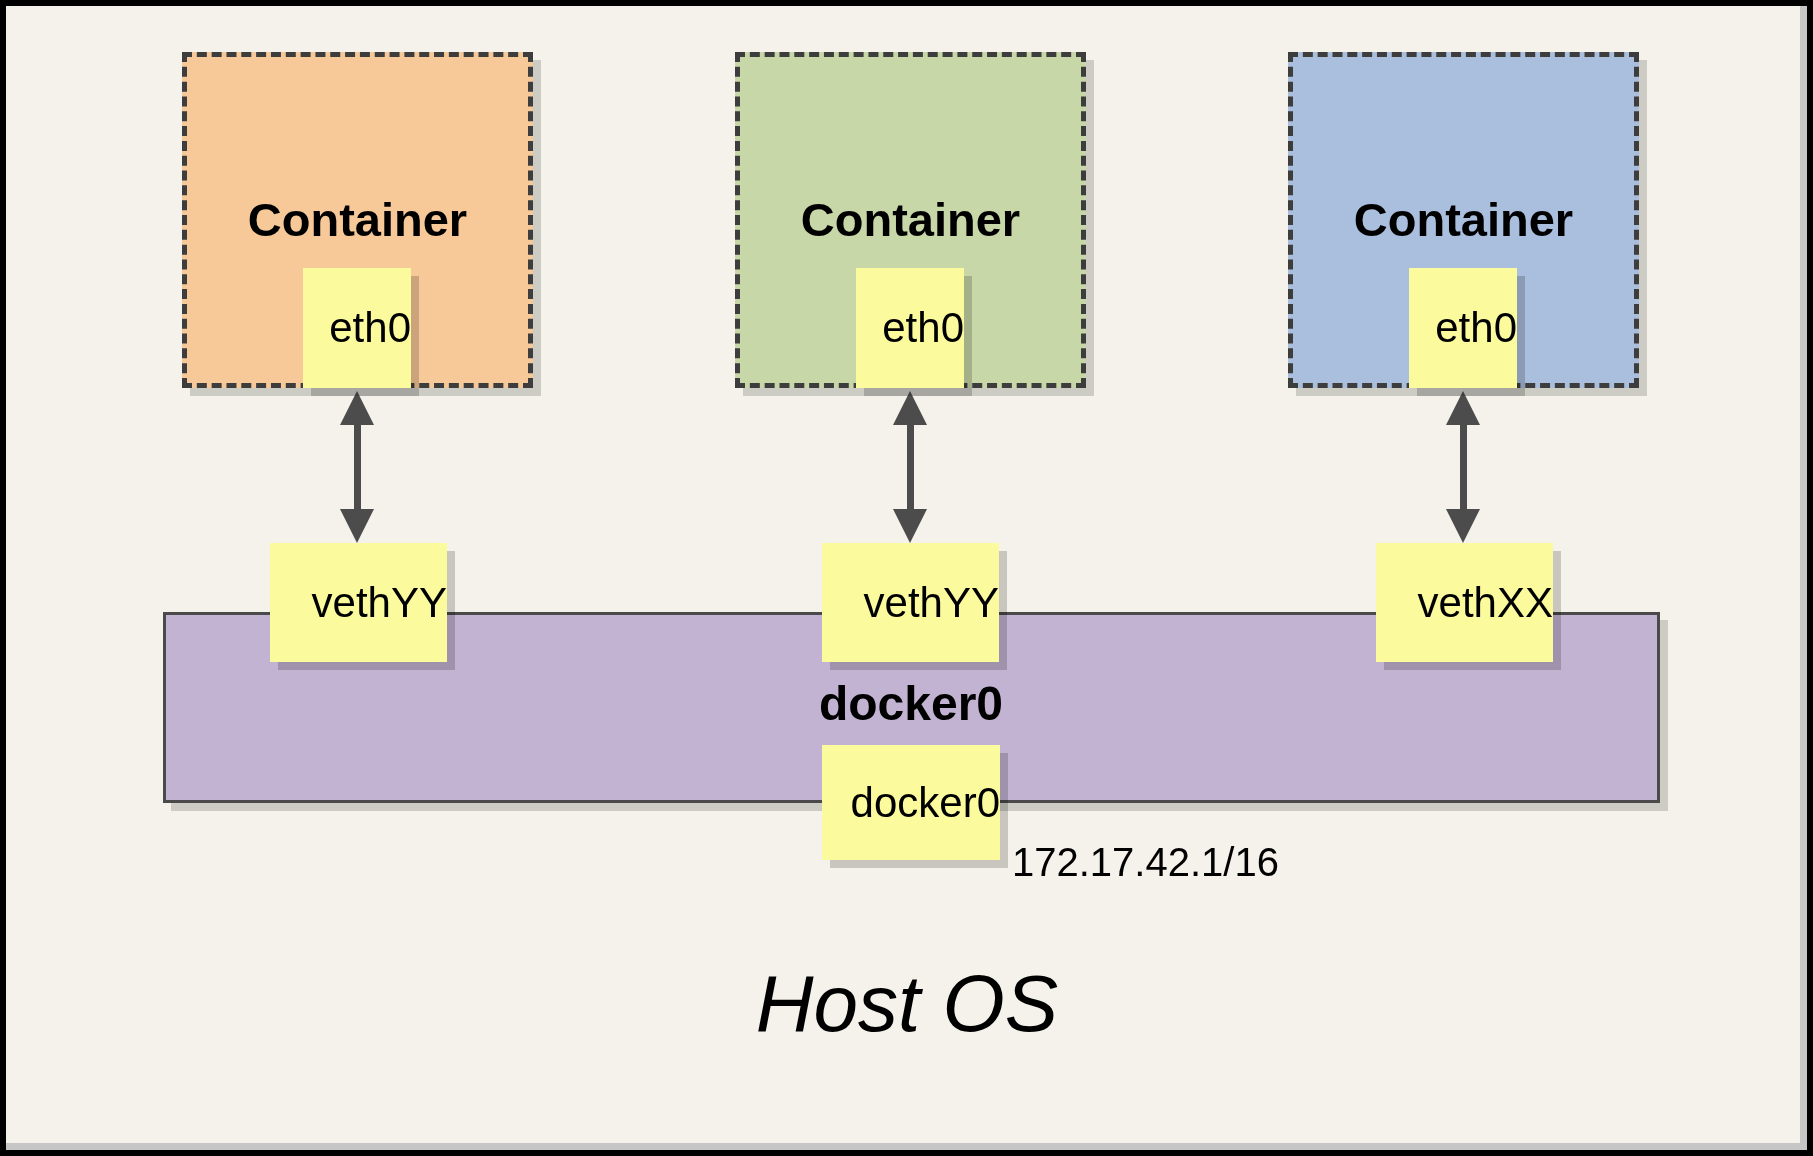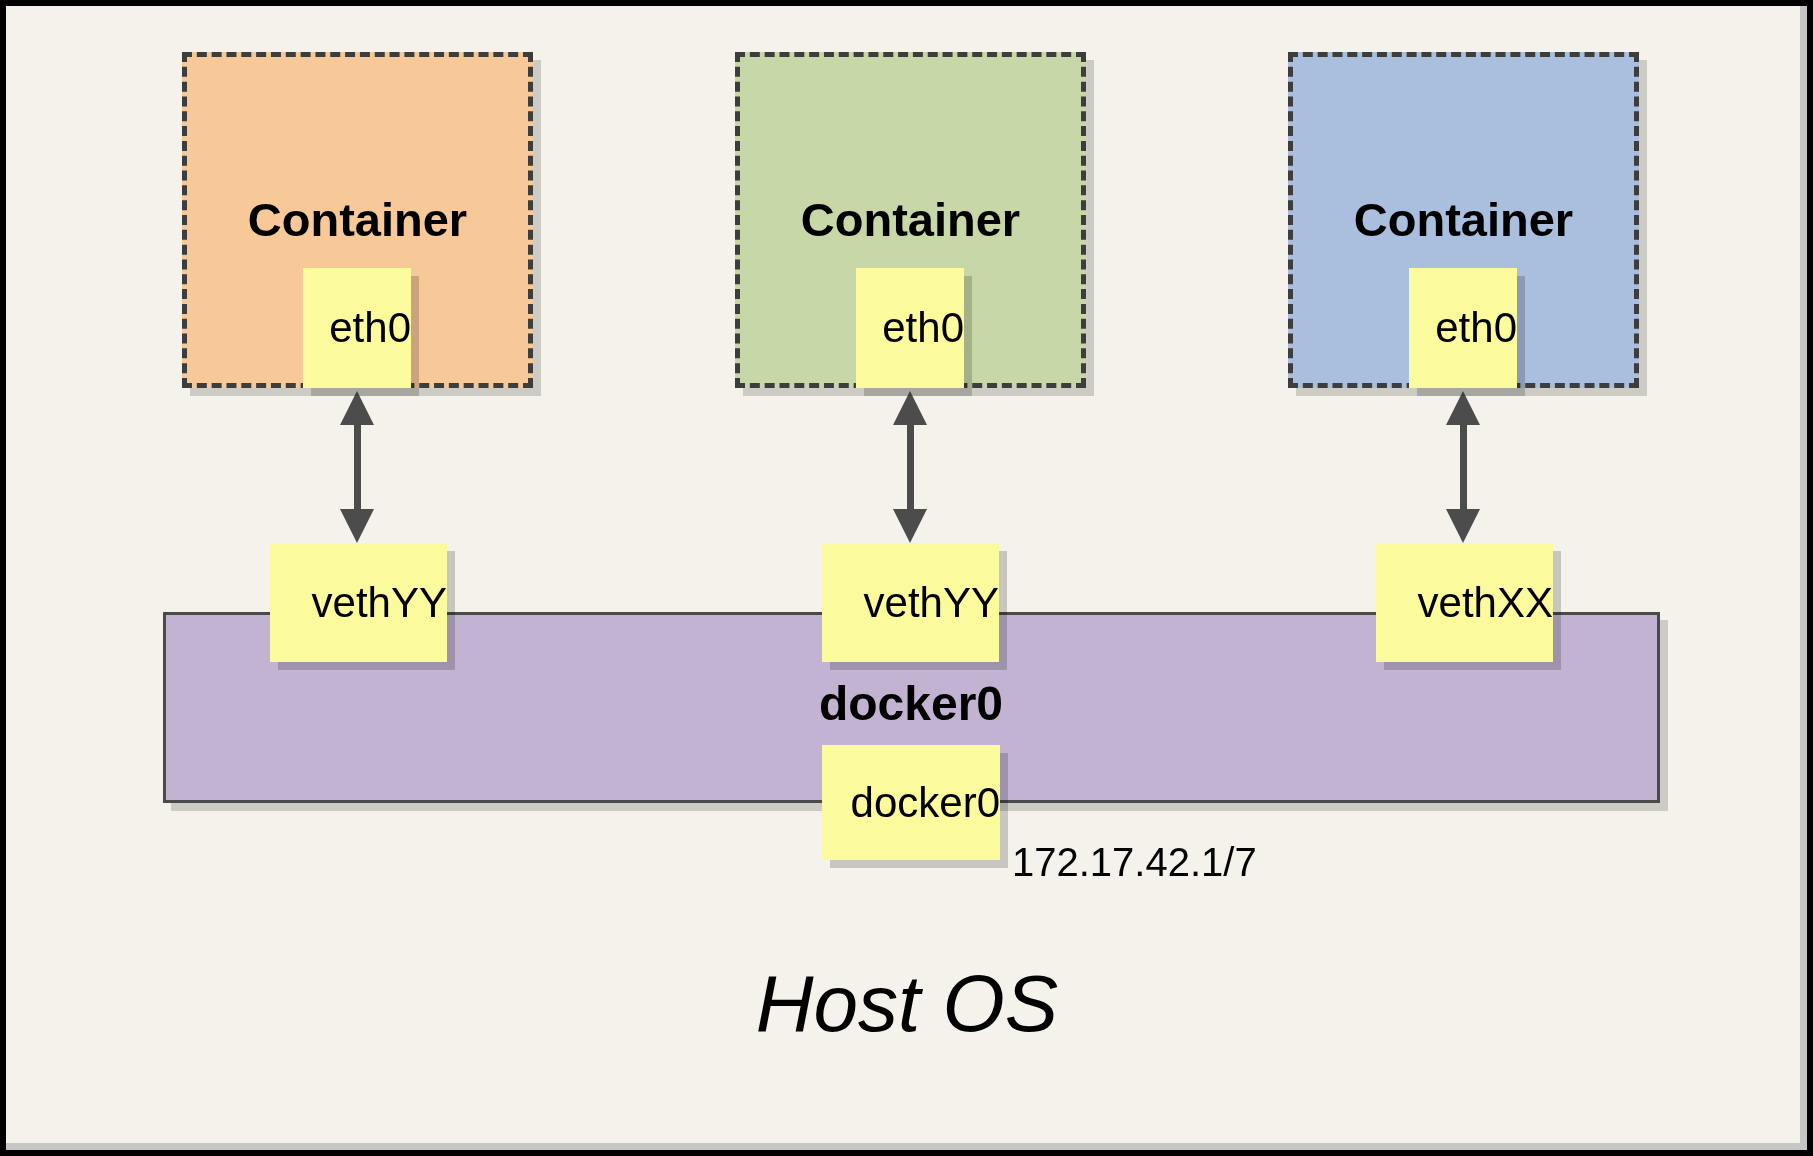--- a/index.html
+++ b/index.html
@@ -198,16 +198,16 @@
   </div>
   <div class="note veth-note pos-3" style="background-color: rgb(251, 250, 157);">
     <span>vethXX</span>
   </div>
 
   <div class="bridge" style="background-color: rgb(195, 179, 211);"></div>
   <div class="bridge-name">docker0</div>
   <div class="note bridge-if-note" style="background-color: rgb(251, 250, 157);">
     <span>docker0</span>
   </div>
-  <div class="ip-label">172.17.42.1/7</div>
+  <div class="ip-label">172.17.42.1/16</div>
 
   <div class="host-label">Host OS</div>
 </div>
 
 </body></html>

